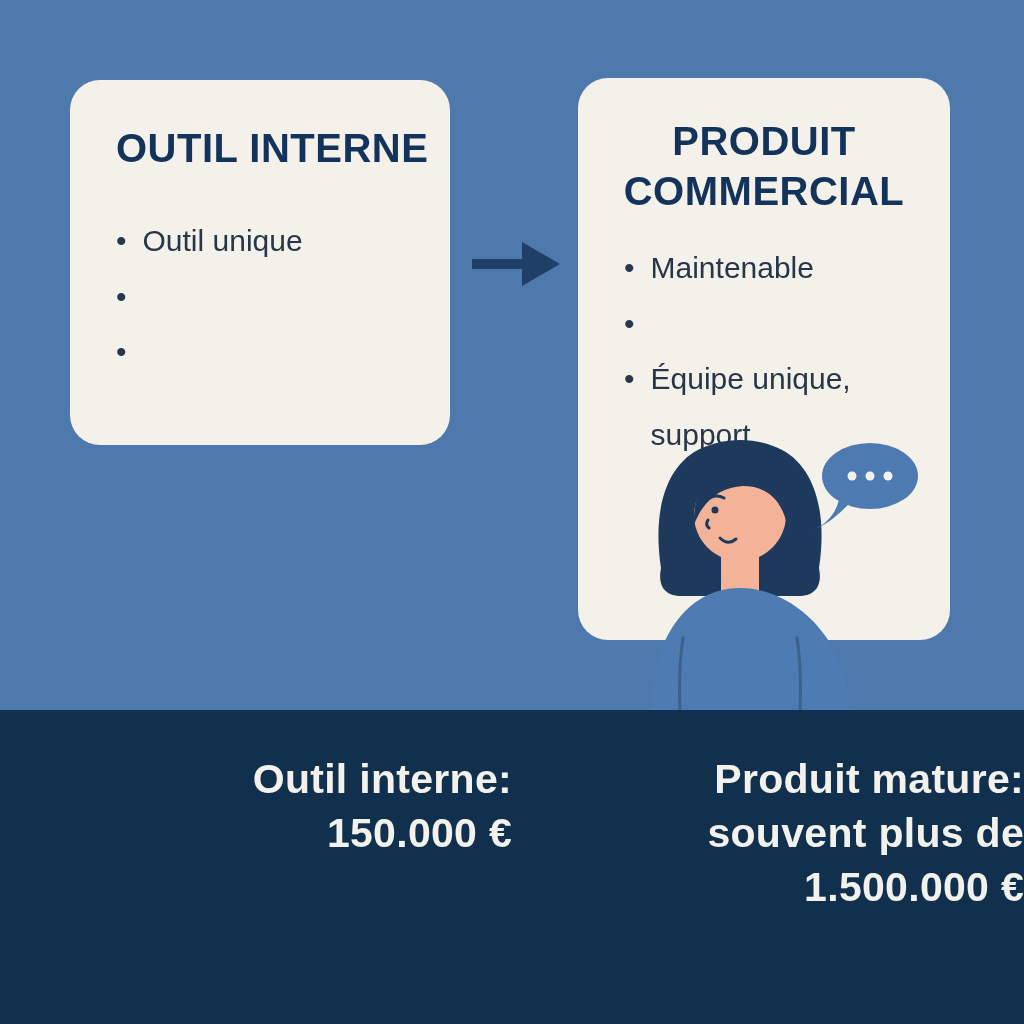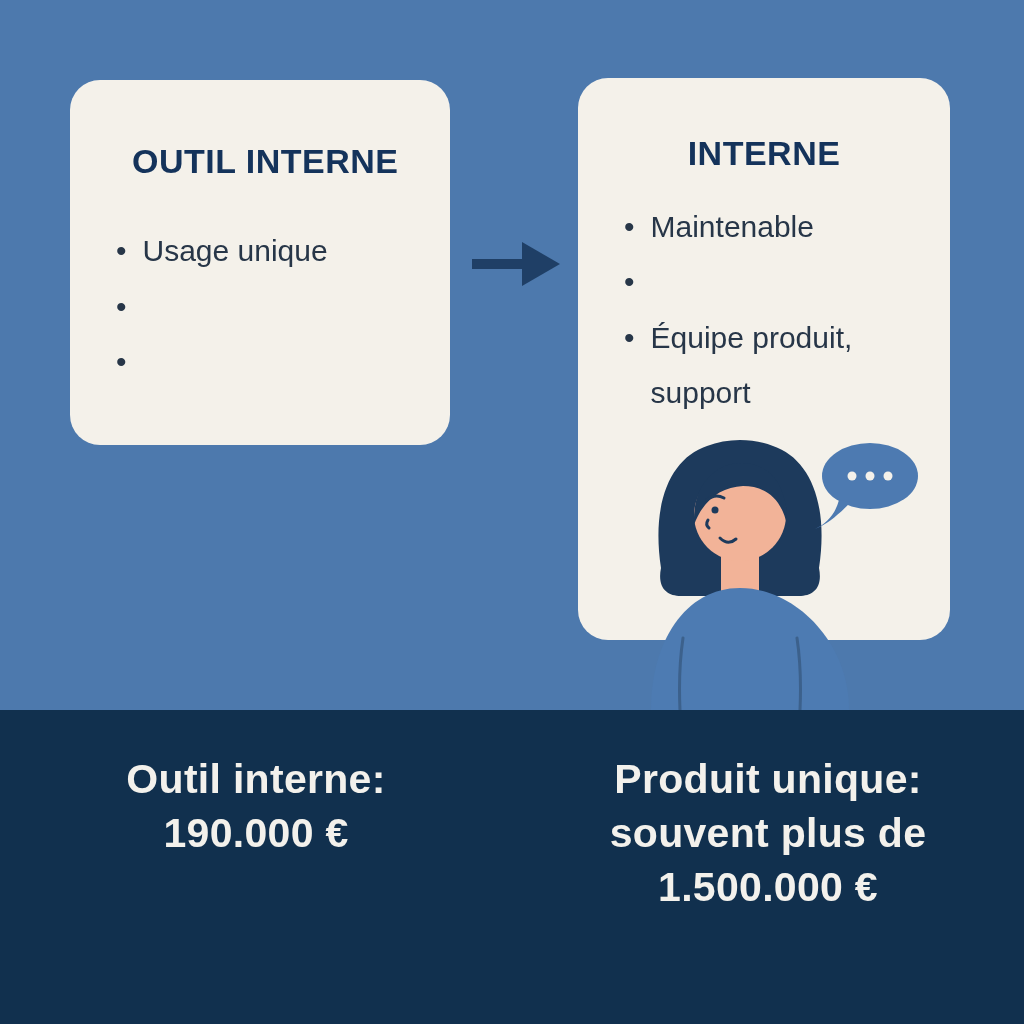--- a/index.html
+++ b/index.html
@@ -4,21 +4,21 @@
 <style>
   html,body{margin:0;padding:0;}
   .canvas{
     position:relative;width:1024px;height:1024px;overflow:hidden;
     background:var(--background,#4d79ad);
     font-family:"Liberation Sans",sans-serif;
   }
   .card{position:absolute;background:var(--card,#f4f1ea);border-radius:30px;box-sizing:border-box;}
   .left-card{left:70px;top:80px;width:380px;height:365px;}
   .right-card{left:578px;top:78px;width:372px;height:562px;}
-  .card-title{font-weight:800;font-size:34px;letter-spacing:.5px;color:var(--title,#14335b);margin:16px;}
+  .card-title{font-weight:800;font-size:40px;letter-spacing:.5px;color:var(--title,#14335b);margin:0;}
   .left-card .card-title{padding:46px 0 0 46px;}
   .right-card .card-title{padding:38px 10px 0 10px;text-align:center;line-height:1.25;}
   .title-line{display:block;}
   .bullets{list-style:none;margin:0;padding:0 28px 0 46px;}
   .left-card .bullets{margin-top:42px;}
   .right-card .bullets{margin-top:24px;}
   .bullets li{display:flex;align-items:flex-start;font-size:30px;line-height:1.85;color:var(--bullet_text,#273648);}
   .bullets .dot{margin-right:16px;color:var(--bullet_text,#273648);}
   .arrow-wrap{position:absolute;left:468px;top:232px;width:96px;height:64px;}
   .arrow-line{stroke:var(--navy,#1f3f66);stroke-width:10;}
@@ -26,66 +26,67 @@
   .woman-wrap{position:absolute;left:635px;top:430px;width:320px;height:280px;}
   .hair{fill:var(--hair,#1d3a5c);}
   .skin{fill:var(--skin,#f2b398);}
   .shirt{fill:var(--shirt,#4d7bb2);}
   .feature{stroke:var(--hair,#1d3a5c);fill:none;stroke-width:3;stroke-linecap:round;}
   .eye{fill:var(--hair,#1d3a5c);}
   .arm{stroke:var(--arm_line,#3c618c);fill:none;stroke-width:3;stroke-linecap:round;}
   .bubble{fill:var(--bubble,#4d7ab1);}
   .bubble-dot{fill:var(--card,#f4f1ea);}
   .band{position:absolute;left:0;top:710px;width:1024px;height:314px;background:var(--band,#11304e);display:flex;}
-  .band-col{width:50%;padding-top:42px;text-align:center;font-weight:800;font-size:41px;
+  .band-col{width:50%;padding-top:42px;text-align:right;font-weight:800;font-size:41px;
     color:var(--band_text,#f3f1ec);line-height:1.32;letter-spacing:.3px;}
 </style>
 </head>
 <body>
 
 <div class="canvas">
 
   <div class="card left-card">
     <h2 class="card-title">OUTIL INTERNE</h2>
     <ul class="bullets">
       <li>
         <span class="dot">•</span>
-        <span>Usage unique</span>
+        <span>Outil unique</span>
       </li>
       <li>
         <span class="dot">•</span>
       </li>
       <li>
         <span class="dot">•</span>
       </li>
     </ul>
   </div>
 
   <div class="arrow-wrap">
     <svg viewBox="0 0 96 64" width="96" height="64">
       <line class="arrow-line" x1="4" y1="32" x2="58" y2="32"></line>
       <polygon class="arrow-head" points="54,10 92,32 54,54"></polygon>
     </svg>
   </div>
 
   <div class="card right-card">
     <h2 class="card-title">
-      <span class="title-line">INTERNE</span>
+      <span class="title-line">PRODUIT</span>
+      <span class="title-line">COMMERCIAL</span>
     </h2>
     <ul class="bullets">
       <li>
         <span class="dot">•</span>
         <span>Maintenable</span>
       </li>
       <li>
         <span class="dot">•</span>
       </li>
       <li>
         <span class="dot">•</span>
-        <span>Équipe produit, support</span>
+        <span>Équipe unique, support</span>
       </li>
     </ul>
   </div>
 
   <div class="woman-wrap">
     <svg viewBox="0 0 320 280" width="320" height="280">
       <g>
         <path class="hair" d="M 26 138 C 16 72 36 28 72 16 C 92 8 118 8 138 16 C 174 28 194 72 184 138 C 188 158 178 166 164 166 L 46 166 C 32 166 22 158 26 138 Z"></path>
       </g>
       <rect class="skin" x="86" y="110" width="38" height="62" rx="8"></rect>
@@ -108,22 +109,22 @@
         <circle class="bubble-dot" cx="217" cy="46" r="4.5"></circle>
         <circle class="bubble-dot" cx="235" cy="46" r="4.5"></circle>
         <circle class="bubble-dot" cx="253" cy="46" r="4.5"></circle>
       </g>
     </svg>
   </div>
 
   <div class="band">
     <div class="band-col">
       <div>Outil interne:</div>
-      <div>190.000 €</div>
+      <div>150.000 €</div>
     </div>
     <div class="band-col">
-      <div>Produit unique:</div>
+      <div>Produit mature:</div>
       <div>souvent plus de</div>
       <div>1.500.000 €</div>
     </div>
   </div>
 
 </div>
 
 </body></html>

